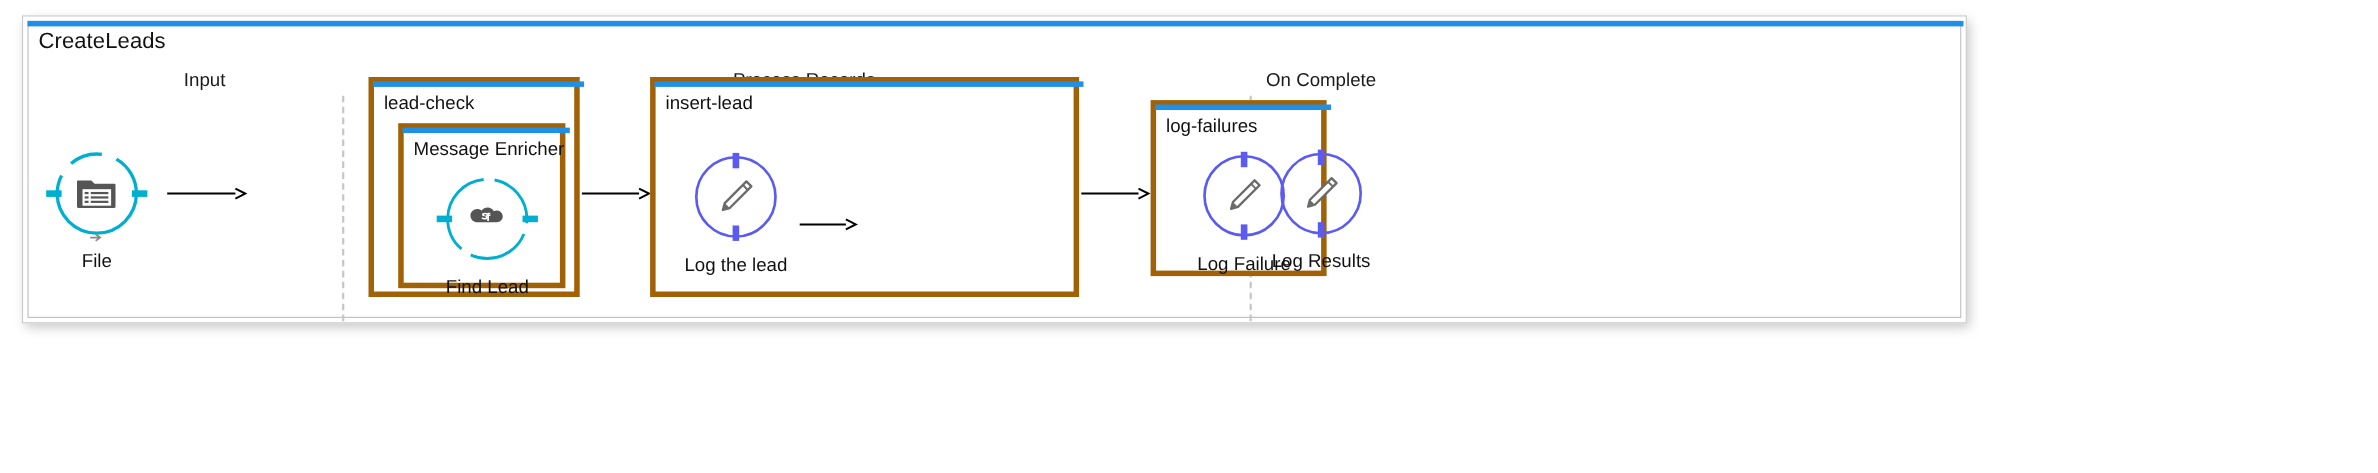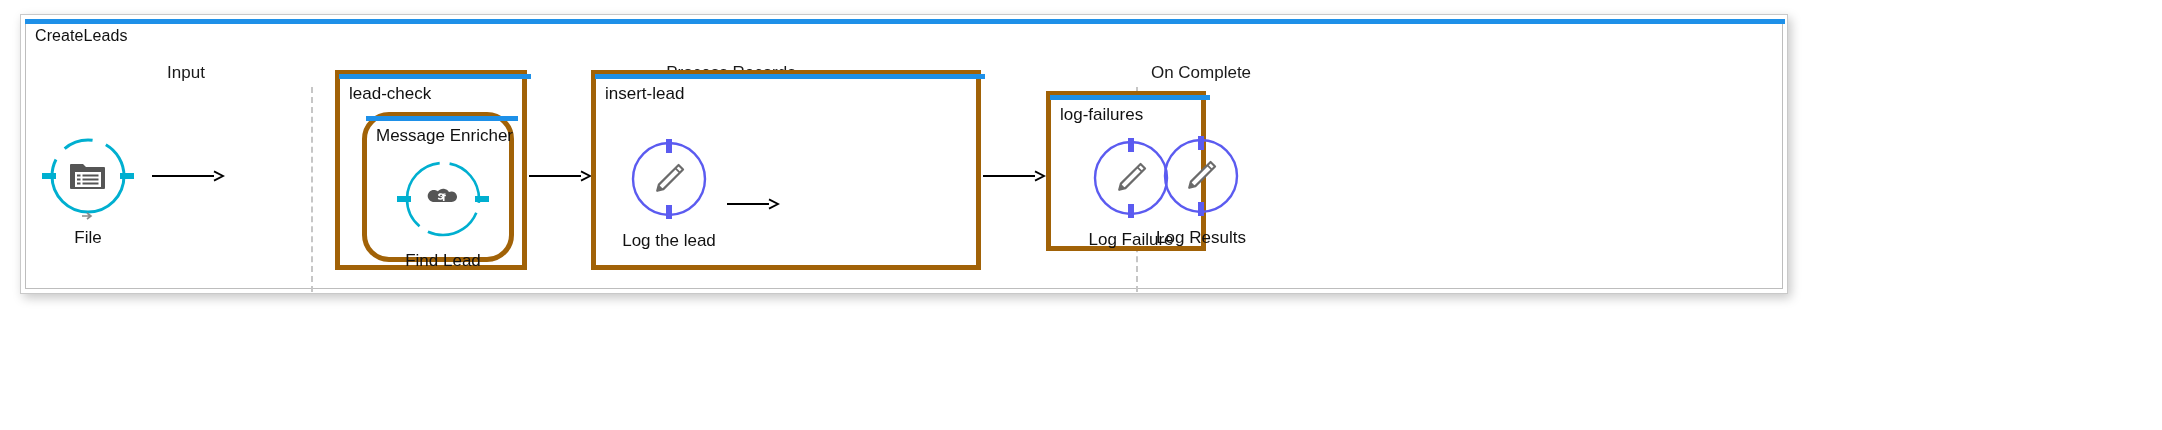--- a/index.html
+++ b/index.html
@@ -27,21 +27,21 @@
     background:#fff;
     box-sizing:border-box;
   }
   
   .flow-accent{
     position:absolute;left:4px;top:4px;width:1760px;height:5px;
     background:#1E90E8;
   }
   .flow-title{
     position:absolute;left:14px;top:12px;
-    font-size:16px;color:#111;letter-spacing:.1px;white-space:nowrap;
+    font-size:20px;color:#111;letter-spacing:.1px;white-space:nowrap;
   }
 
   
   .sec-header{
     position:absolute;top:48px;
     font-size:17px;color:#1a1a1a;white-space:nowrap;
     text-align:center;
   }
 
   
@@ -135,21 +135,21 @@
         <line x1="0" y1="7" x2="62" y2="7" stroke="#000" stroke-width="1.8"></line>
         <path d="M62 2.4 L71 7 L62 11.6" fill="none" stroke="#000" stroke-width="1.8"></path>
       </svg>
     </div>
 
 
     <div class="scope" style="left:314px;top:55px;width:192px;height:200px;">
       <div class="bar" style="width:192px;"></div>
       <div class="cap">lead-check</div>
 
-      <div class="scope" style="left:22px;top:37px;width:152px;height:150px;border-radius:27px;">
+      <div class="scope" style="left:22px;top:37px;width:152px;height:150px;">
         <div class="bar" style="width:152px;"></div>
         <div class="cap">Message Enricher</div>
 
         <div class="node" style="left:21px;top:38px;">
           <div class="ring">
             <svg viewBox="0 0 88 88" aria-hidden="true">
               <circle cx="44" cy="44" r="36" fill="none" stroke="#00AFD0" stroke-width="2.6" stroke-dasharray="58 10 84 10" stroke-dashoffset="-14"></circle>
               <rect x="-2" y="41" width="14" height="6" fill="#00AFD0"></rect>
               <rect x="76" y="41" width="14" height="6" fill="#00AFD0"></rect>
             </svg>

